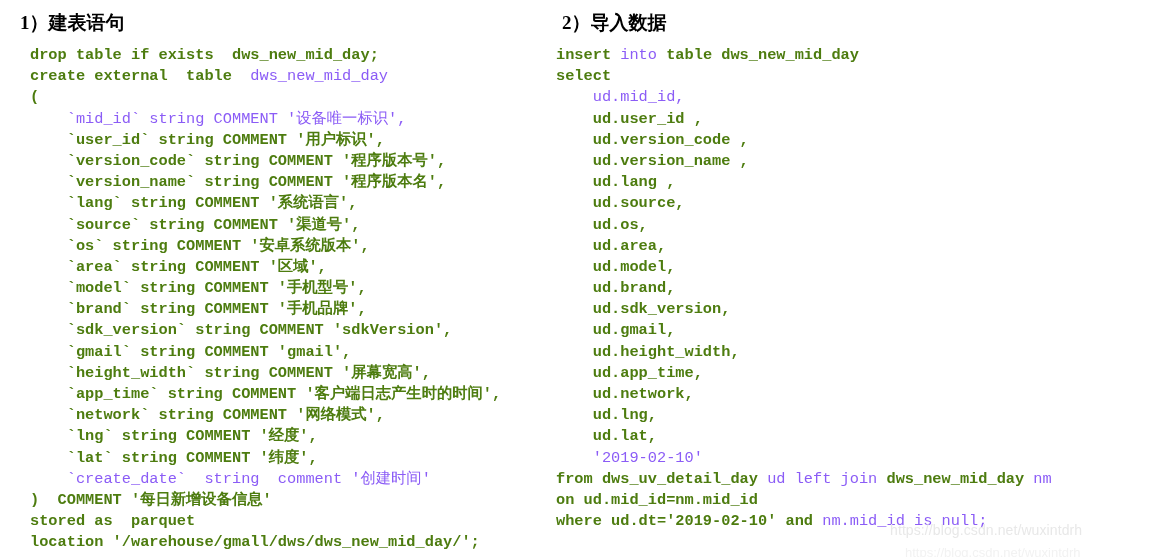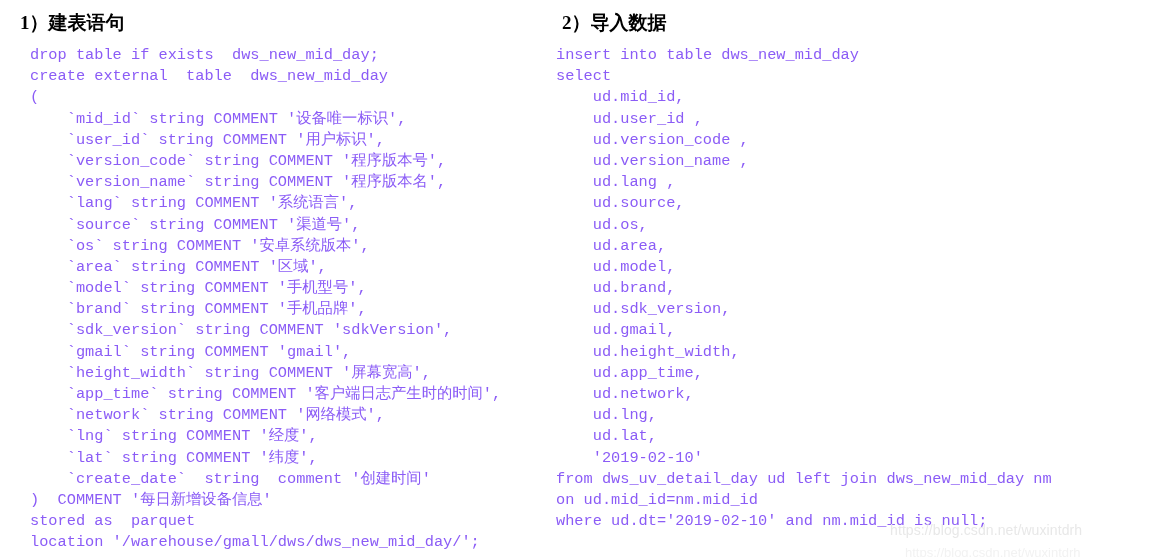--- a/index.html
+++ b/index.html
@@ -50,21 +50,21 @@
   .col-left .code  { padding: 11px 0 0 22px; }
   .col-right .code { padding: 11px 0 0 6px; }
 
   .code .line {
     white-space: pre;
     display: block;
     height: 21.2px;
   }
   .tok { white-space: pre; }
   .tok.red { color: #8b5cf6; }
-  .tok.blk { color: #8b5cf6; }
+  .tok.blk { color: #4d7c0f; font-weight: bold; }
 
   .watermark {
     position: absolute;
     left: 890px;
     top: 522px;
     font-family: "Liberation Sans", sans-serif;
     font-size: 14px;
     line-height: 17px;
     color: #e8e8e8;
     white-space: pre;

